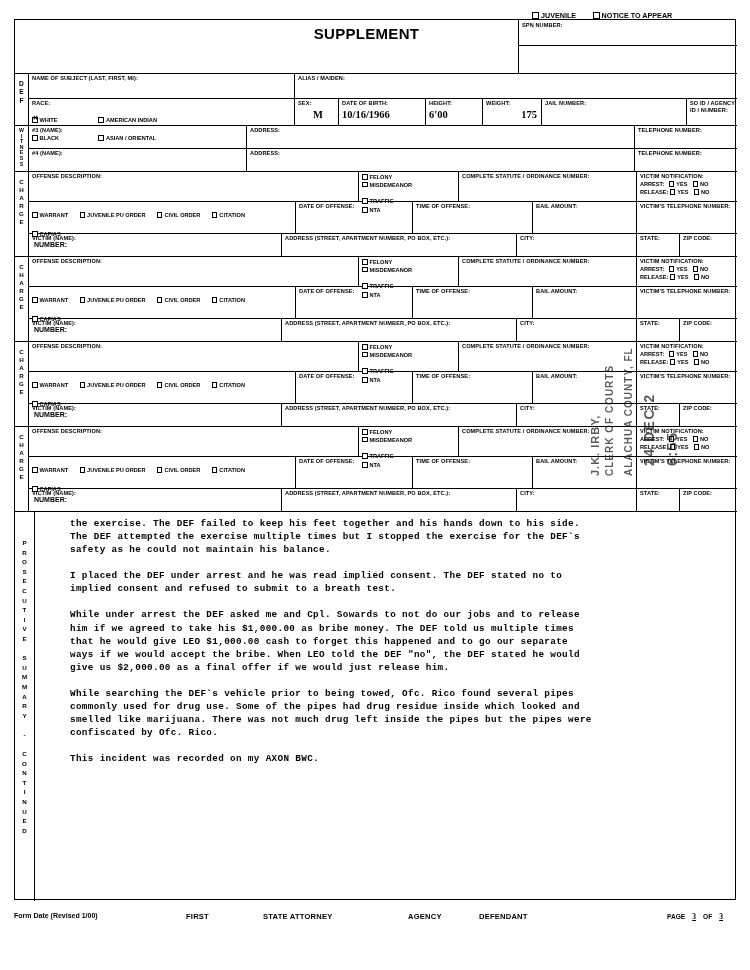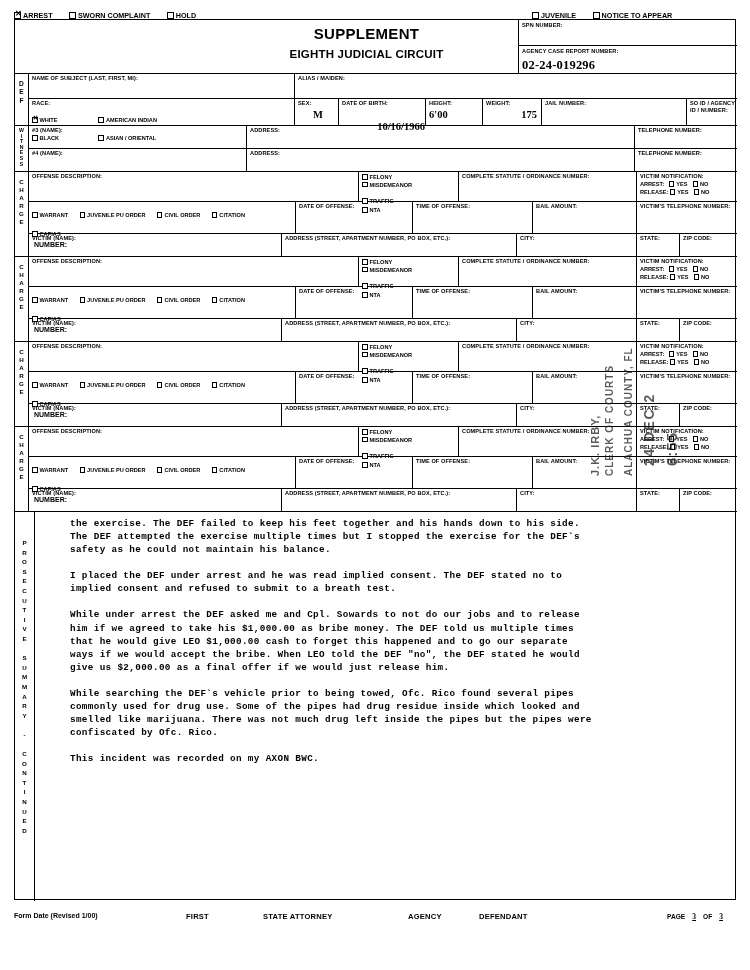--- a/index.html
+++ b/index.html
@@ -114,47 +114,37 @@
   .stamp .s2 { left:33px; top:160px; font-size:10px; letter-spacing:1px; }
   .stamp .s3 { left:70px; top:150px; font-size:14px; letter-spacing:1.5px; }
   .stamp .s4 { left:92px; top:150px; font-size:15px; letter-spacing:1px; }
 </style>
 </head>
 <body>
 
 <div class="page">
 
   <div class="topstrip">
-    <div class="left">
-      <span class="cbitem"><span class="cb x"></span><span>ARREST</span></span>
-      <span class="cbitem"><span class="cb"></span><span>SWORN COMPLAINT</span></span>
-      <span class="cbitem"><span class="cb"></span><span>HOLD</span></span>
-    </div>
     <div class="right">
       <span class="cbitem"><span class="cb"></span><span>JUVENILE</span></span>
       <span class="cbitem"><span class="cb"></span><span>NOTICE TO APPEAR</span></span>
     </div>
   </div>
 
   <div class="frame">
 
 
     <div class="hdr-title">
       <div class="t1">SUPPLEMENT</div>
-      <div class="t2">EIGHTH JUDICIAL CIRCUIT</div>
     </div>
 
     <div class="hdr-right">
       <div class="cellA">
         <span class="lbl">SPN NUMBER:</span>
         <span class="bigval"></span>
-      </div>
-      <div class="cellB">
-        <span class="lbl">AGENCY CASE REPORT NUMBER:</span>
-        <span class="bigval">02-24-019296</span>
       </div>
     </div>
 
     <div class="defband">
       <div class="sidecol" style="padding-top:6px">
         <span>D</span>
           <span>E</span>
           <span>F</span>
       </div>
 
@@ -176,21 +166,21 @@
             <span class="cbitem" style="width:62px;margin-right:0"><span class="cb"></span><span>BLACK</span></span>
             <span class="cbitem"><span class="cb"></span><span>ASIAN / ORIENTAL</span></span>
           </div>
         </div>
         <div class="dcell" style="left:266px;width:44px">
           <span class="lbl">SEX:</span>
           <span class="val" style="display:block;text-align:center;margin-top:2px">M</span>
         </div>
         <div class="dcell" style="left:310px;width:87px">
           <span class="lbl">DATE OF BIRTH:</span>
-          <span class="val" style="display:block;text-align:right;margin-top:14px">10/16/1966</span>
+          <span class="val" style="display:block;text-align:left;margin-top:2px">10/16/1966</span>
         </div>
         <div class="dcell" style="left:397px;width:57px">
           <span class="lbl">HEIGHT:</span>
           <span class="val" style="display:block;margin-top:2px">6'00</span>
         </div>
         <div class="dcell" style="left:454px;width:59px">
           <span class="lbl">WEIGHT:</span>
           <span class="val" style="display:block;text-align:right;padding-right:4px;margin-top:2px">175</span>
         </div>
         <div class="dcell" style="left:513px;width:145px">

